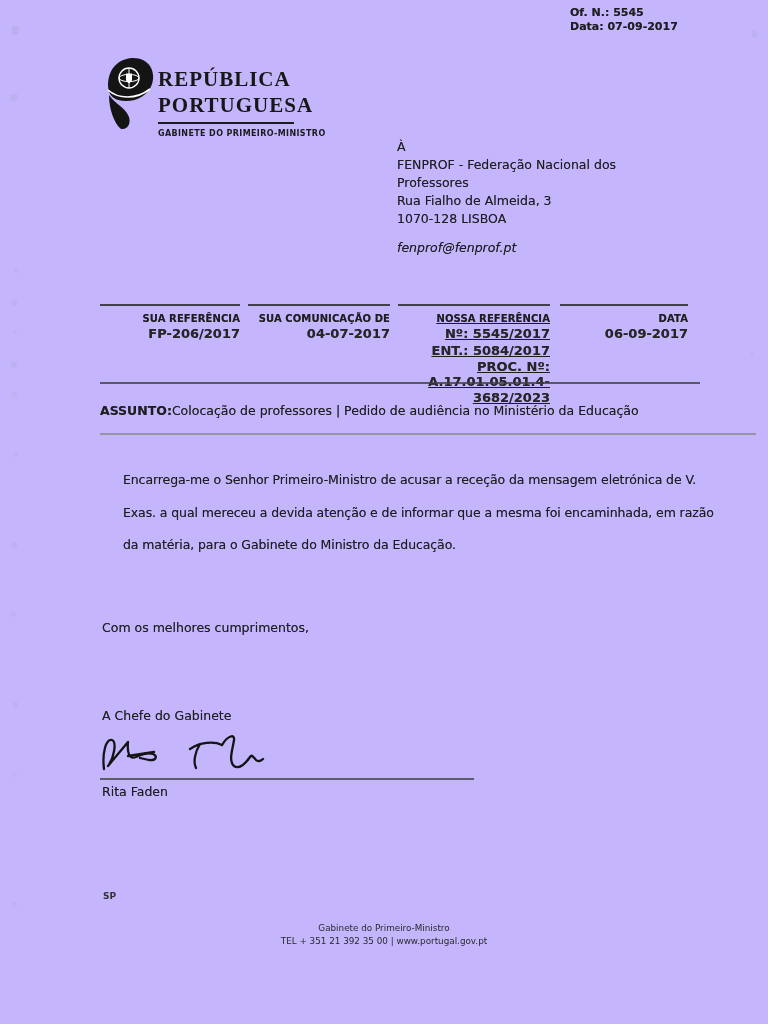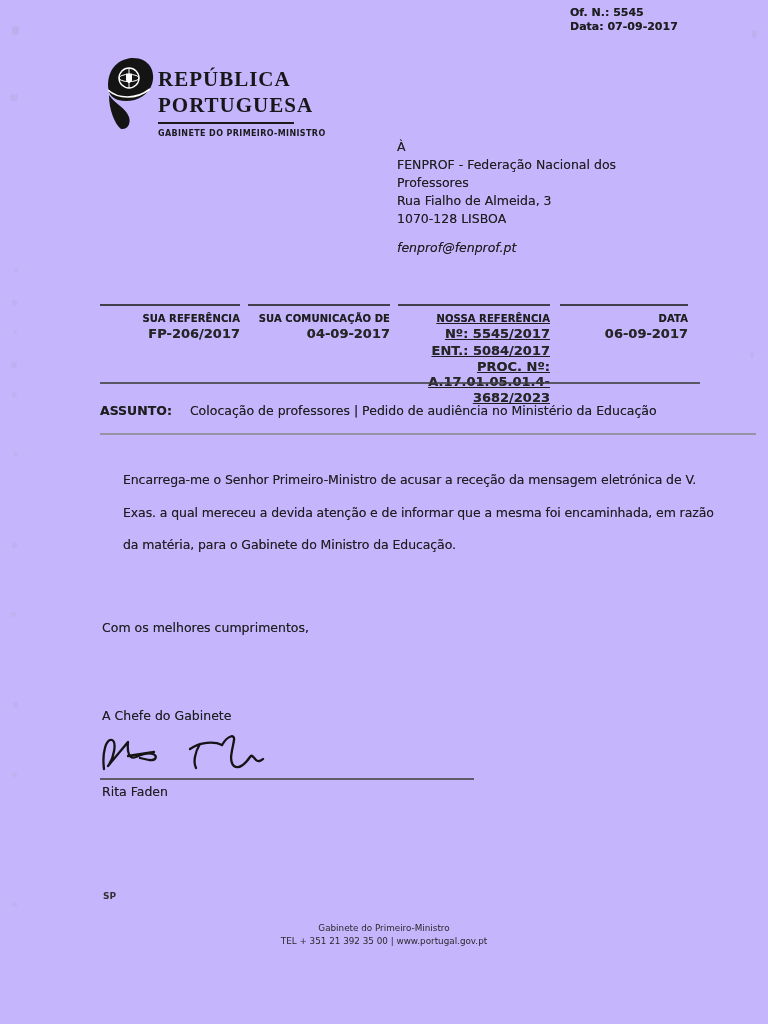--- a/index.html
+++ b/index.html
@@ -35,21 +35,21 @@
   .ref-col .rule{height:2px;background:#2c2c2c;opacity:.85;margin-bottom:6px;}
   .ref-col .hdr{font-size:10px;font-weight:bold;letter-spacing:.1px;line-height:13px;}
   .ref-col .val{font-size:13px;font-weight:bold;line-height:14.5px;margin-top:2px;color:#262626;}
   .ref-col.c1{left:100px;width:140px;}
   .ref-col.c2{left:248px;width:142px;}
   .ref-col.c3{left:398px;width:152px;text-decoration:underline;}
   .ref-col.c4{left:560px;width:128px;}
   .ref-bottom-rule{position:absolute;left:100px;top:382px;width:600px;height:2px;background:#3f3f3f;opacity:.8;}
 
   
-  .subject{position:absolute;left:100px;top:403px;font-size:12.5px;display:flex;gap:18px;white-space:nowrap;}
+  .subject{position:absolute;left:100px;top:403px;font-size:12.5px;display:flex;white-space:nowrap;}
   .subject .lbl{font-weight:bold;}
   .subject-rule{position:absolute;left:100px;top:433px;width:656px;height:1.5px;background:#8b8b8b;opacity:.8;}
 
   
   .body-par{position:absolute;left:102px;top:464px;font-size:12.5px;line-height:32.5px;letter-spacing:-.1px;white-space:nowrap;margin-left:21px;}
   .closing{position:absolute;left:102px;top:620px;font-size:12.5px;}
 
   
   .sig-title{position:absolute;left:102px;top:708px;font-size:12.5px;}
   .sig-svg{position:absolute;left:98px;top:729px;width:180px;height:50px;}
@@ -101,21 +101,21 @@
   </div>
 
   <div class="ref-col c1 soft">
     <div class="rule"></div>
     <div class="hdr">SUA REFERÊNCIA</div>
     <div class="val">FP-206/2017</div>
   </div>
   <div class="ref-col c2 soft">
     <div class="rule"></div>
     <div class="hdr">SUA COMUNICAÇÃO DE</div>
-    <div class="val">04-09-2017</div>
+    <div class="val">04-07-2017</div>
   </div>
   <div class="ref-col c3 soft">
     <div class="rule"></div>
     <div class="hdr">NOSSA REFERÊNCIA</div>
     <div class="val">Nº: 5545/2017</div>
     <div class="val">ENT.: 5084/2017</div>
     <div class="val">PROC. Nº: A.17.01.05.01.4-</div>
     <div class="val">3682/2023</div>
   </div>
   <div class="ref-col c4 soft">

